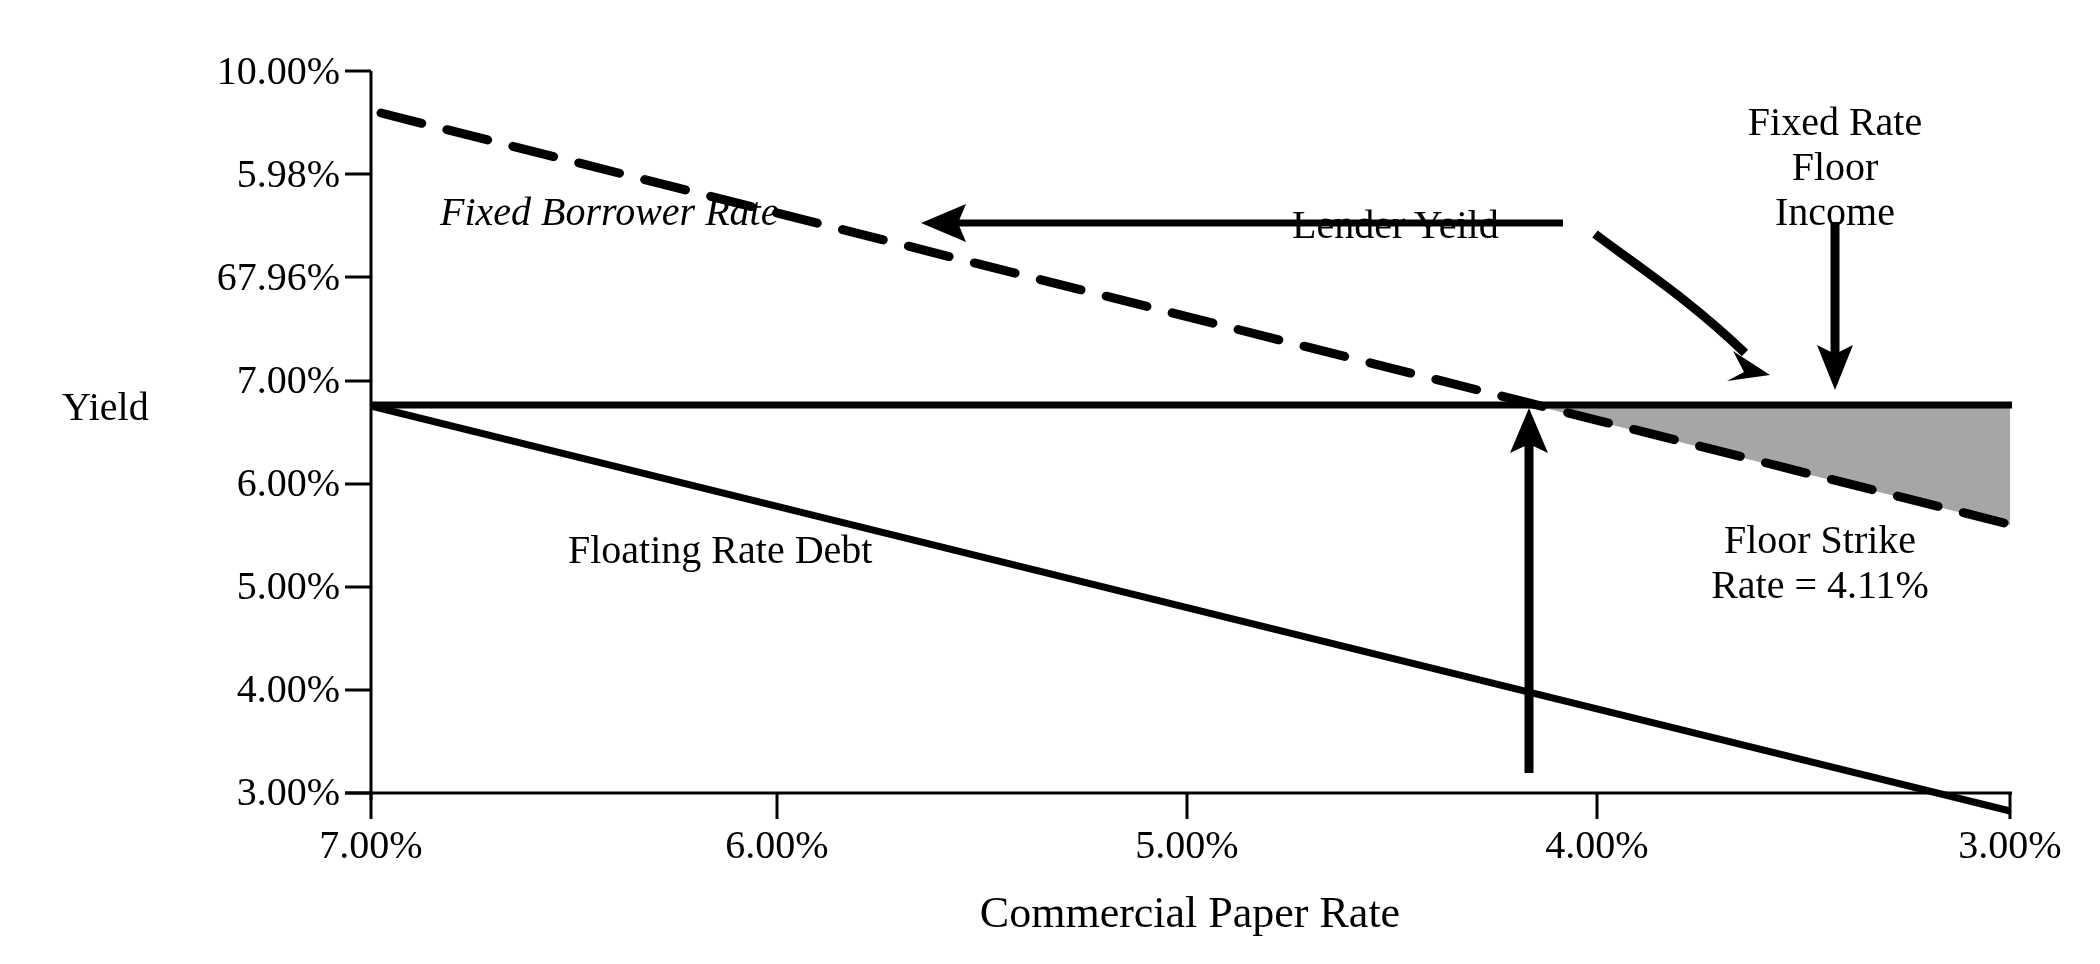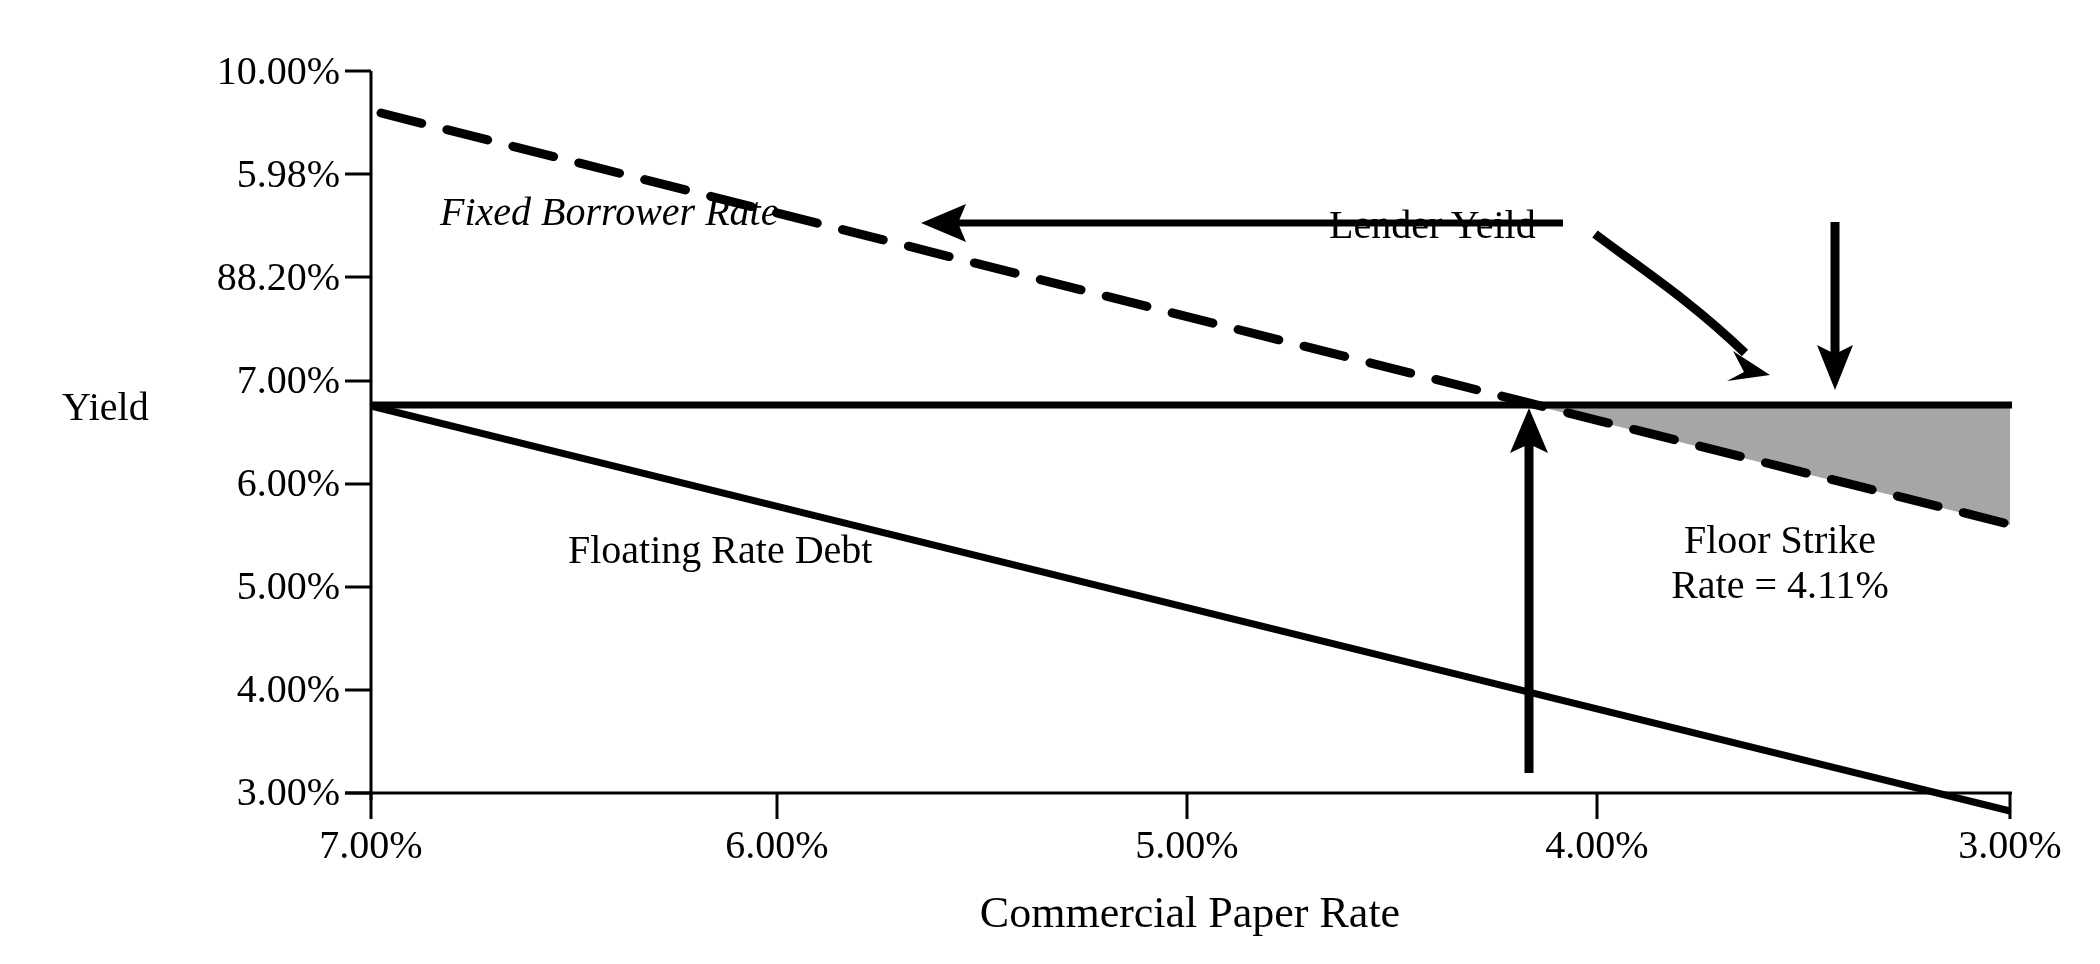--- a/index.html
+++ b/index.html
@@ -14,21 +14,21 @@
   .annot{font-size:40px;white-space:nowrap;text-align:center;line-height:1.12;}
   svg{position:absolute;left:0;top:0;}
 </style>
 </head>
 <body>
 
 <div id="root">
 
   <div class="abs ticklabel" style="right:1760px; top:51px;">10.00%</div>
   <div class="abs ticklabel" style="right:1760px; top:154px;">5.98%</div>
-  <div class="abs ticklabel" style="right:1760px; top:257px;">88.20%</div>
+  <div class="abs ticklabel" style="right:1760px; top:257px;">67.96%</div>
   <div class="abs ticklabel" style="right:1760px; top:360px;">7.00%</div>
   <div class="abs ticklabel" style="right:1760px; top:463px;">6.00%</div>
   <div class="abs ticklabel" style="right:1760px; top:566px;">5.00%</div>
   <div class="abs ticklabel" style="right:1760px; top:669px;">4.00%</div>
   <div class="abs ticklabel" style="right:1760px; top:772px;">3.00%</div>
 
   <div class="abs ticklabel" style="left:371px; top:825px; transform:translateX(-50%);">7.00%</div>
   <div class="abs ticklabel" style="left:777px; top:825px; transform:translateX(-50%);">6.00%</div>
   <div class="abs ticklabel" style="left:1187px; top:825px; transform:translateX(-50%);">5.00%</div>
   <div class="abs ticklabel" style="left:1597px; top:825px; transform:translateX(-50%);">4.00%</div>
@@ -89,21 +89,26 @@
       <line x1="1529" y1="773" x2="1529" y2="438" stroke="#000" stroke-width="9"></line>
       <polygon points="1529,408 1510,453 1529,444 1548,453" fill="#000"></polygon>
     </g>
 
   </svg>
 
   <div class="abs annot" style="left:440px; top:190px;font-style:italic;">Fixed Borrower Rate</div>
 
   <div class="abs annot" style="left:568px; top:528px;">Floating Rate Debt</div>
 
-  <div class="abs annot" style="left:1329px; top:203px;text-align:center;">Lender Yeild</div>
+  <div class="abs annot" style="left:1292px; top:203px;text-align:center;">Lender Yeild</div>
 
+  <div class="abs annot" style="left:1835px; top:100px; transform:translateX(-50%); text-align:center;">
+    <div>Fixed Rate</div>
+    <div>Floor</div>
+    <div>Income</div>
+  </div>
 
-  <div class="abs annot" style="left:1780px; top:518px; transform:translateX(-50%); text-align:center;">
+  <div class="abs annot" style="left:1820px; top:518px; transform:translateX(-50%); text-align:center;">
     <div>Floor Strike</div>
     <div>Rate = 4.11%</div>
   </div>
 
 </div>
 
 </body></html>

